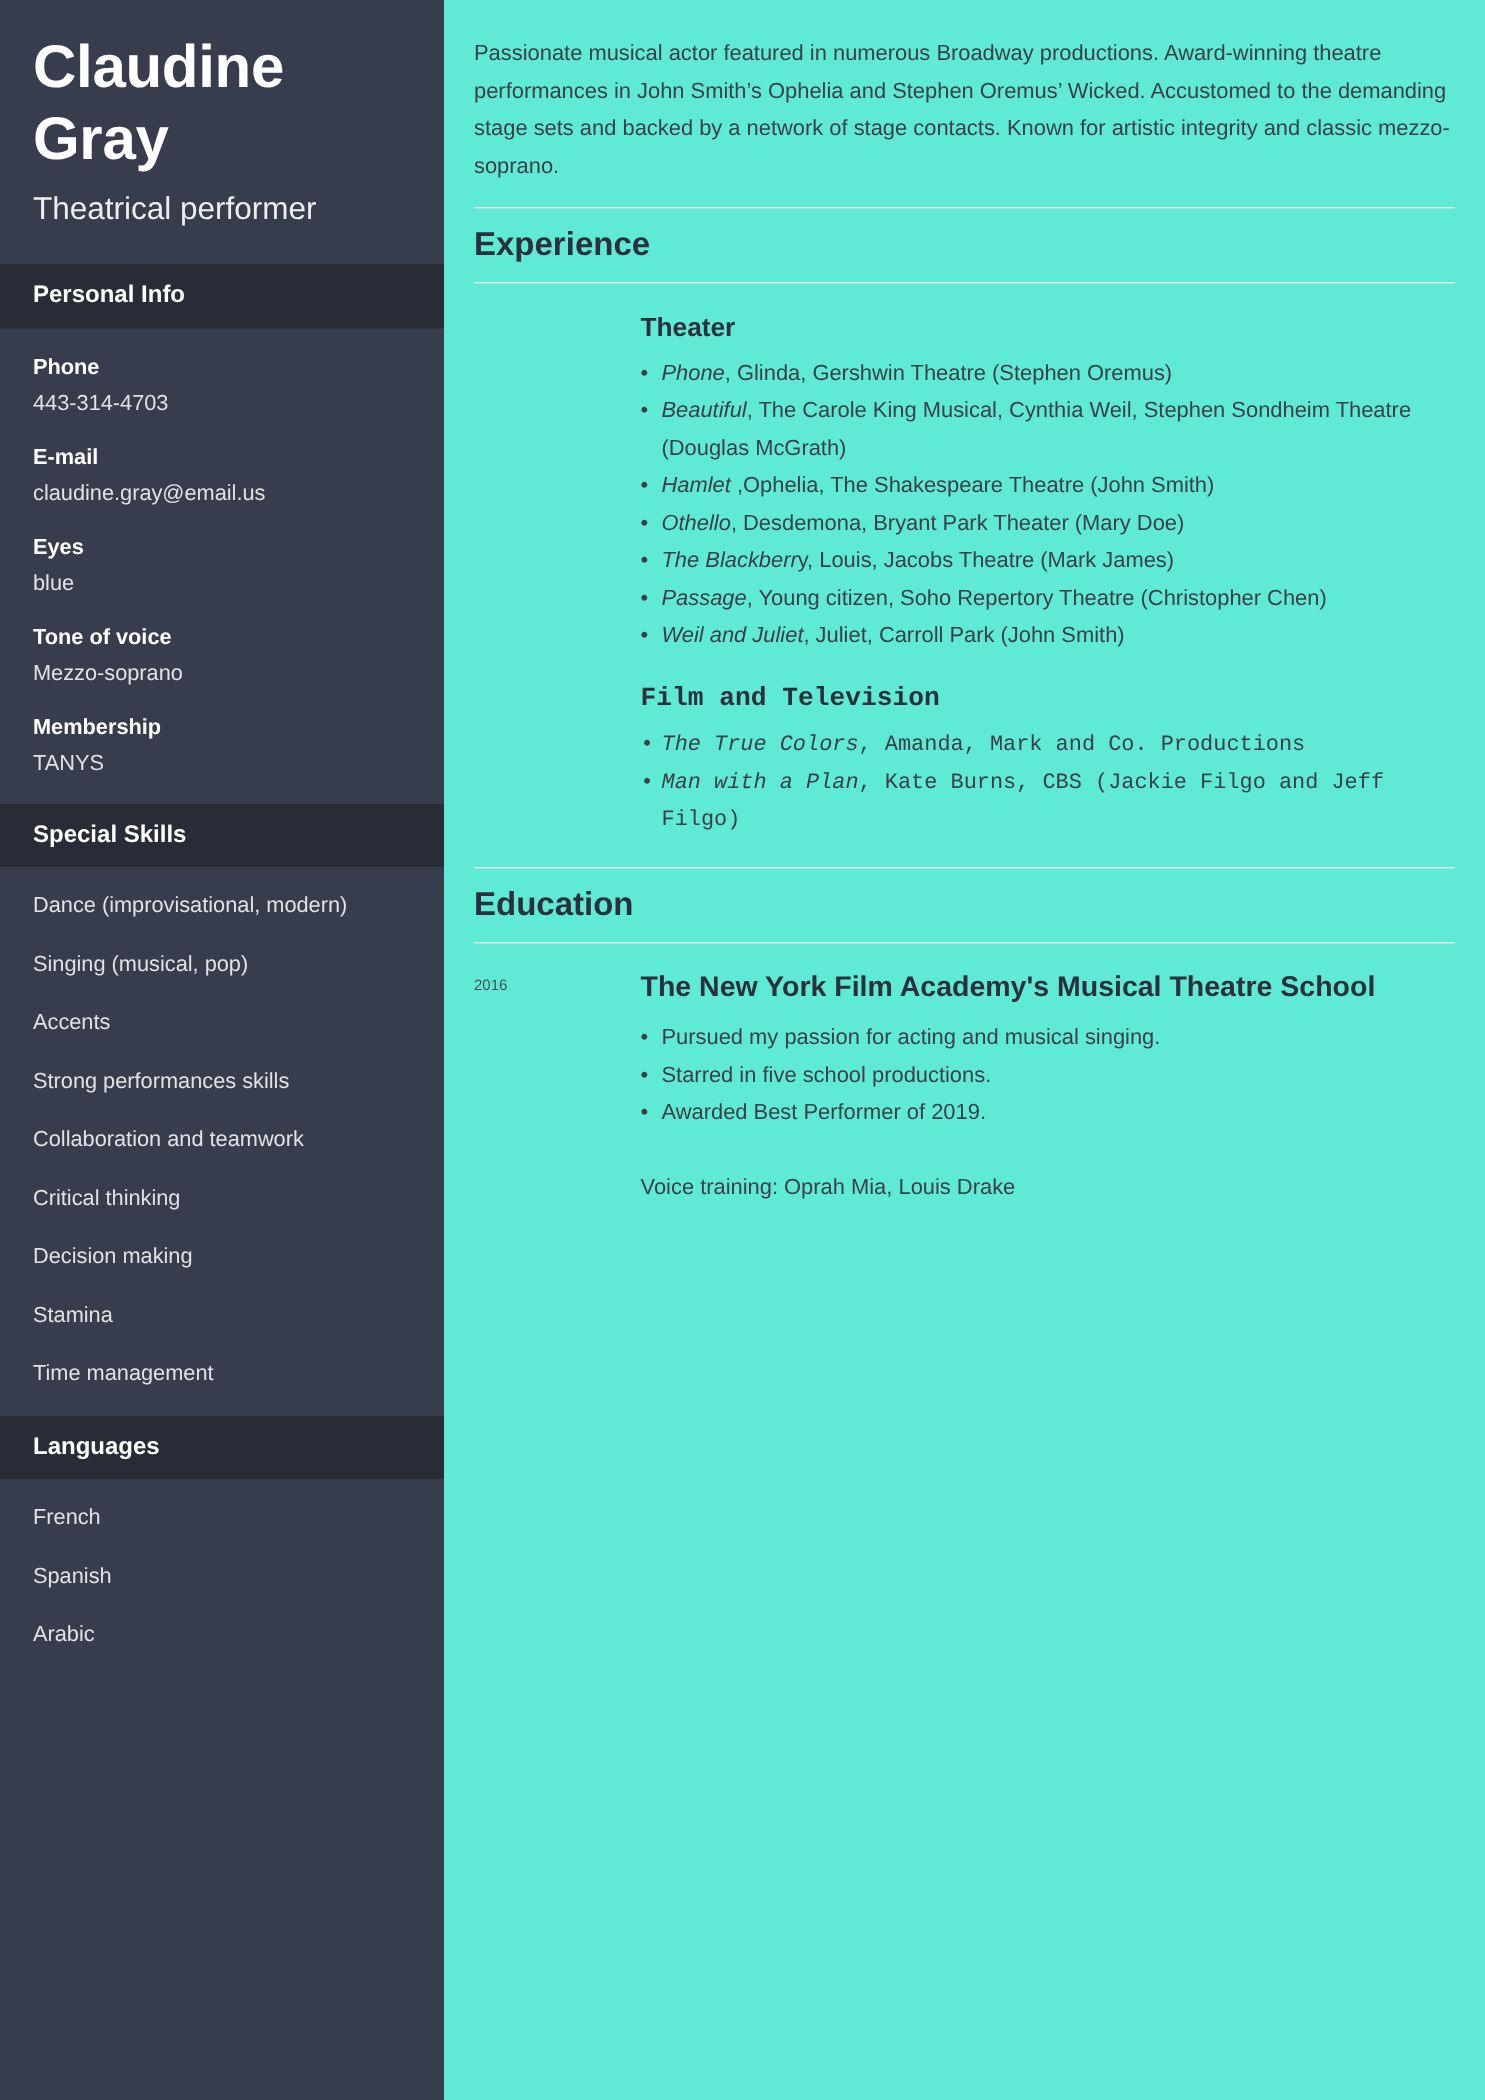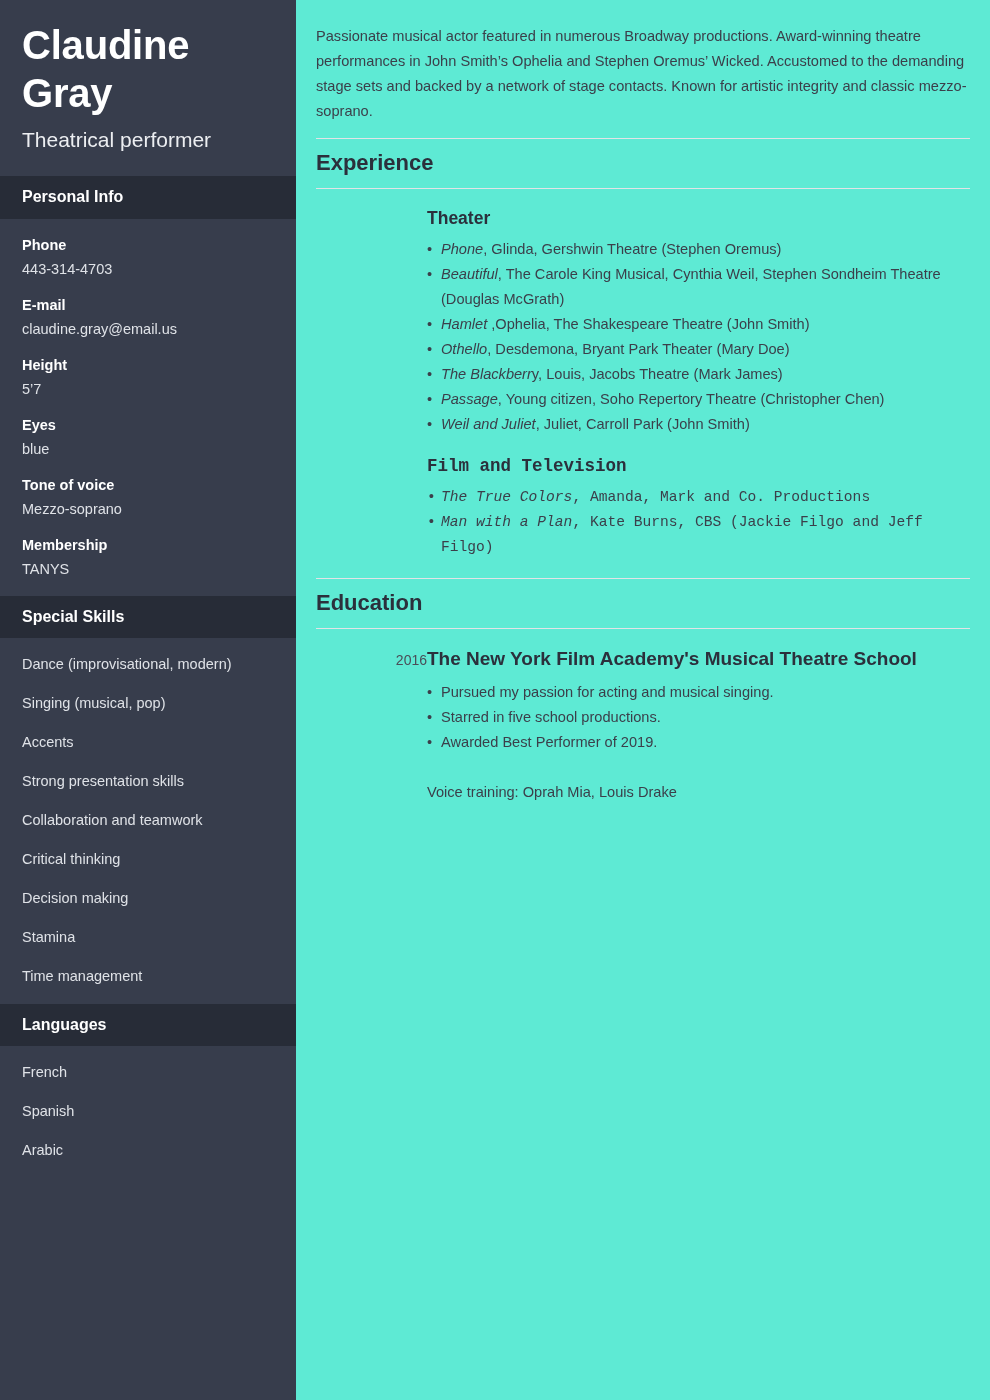--- a/index.html
+++ b/index.html
@@ -89,25 +89,24 @@
     font-size: 22px;
     font-weight: bold;
     line-height: 1.25;
     color: #2b303c;
     margin: 0;
     padding: 10px 0 11px 0;
   }
   .entry { display: flex; padding-top: 18px; }
   .entry-date {
     flex: 0 0 111px;
-    font-size: 14px;
+    font-size: 10px;
     line-height: 1.5;
     color: #4a4e58;
     padding-top: 3px;
-    text-align: right;
   }
   .entry-body { flex: 1 1 auto; }
   .job-title {
     font-size: 17.5px;
     font-weight: bold;
     line-height: 1.3;
     color: #2b303c;
     margin: 0 0 7px 0;
   }
   .school-title {
@@ -158,24 +157,20 @@
 
     <div class="side-head">Personal Info</div>
     <div class="side-body">
       <div class="info-block">
         <div class="info-label">Phone</div>
         <div class="info-value">443-314-4703</div>
       </div>
       <div class="info-block">
         <div class="info-label">E-mail</div>
         <div class="info-value">claudine.gray@email.us</div>
-      </div>
-      <div class="info-block">
-        <div class="info-label">Height</div>
-        <div class="info-value">5’7</div>
       </div>
       <div class="info-block">
         <div class="info-label">Eyes</div>
         <div class="info-value">blue</div>
       </div>
       <div class="info-block">
         <div class="info-label">Tone of voice</div>
         <div class="info-value">Mezzo-soprano</div>
       </div>
       <div class="info-block">
@@ -183,21 +178,21 @@
         <div class="info-value">TANYS</div>
       </div>
     </div>
 
     <div class="side-head">Special Skills</div>
     <div class="side-body">
       <ul class="plain-list">
         <li>Dance (improvisational, modern)</li>
         <li>Singing (musical, pop)</li>
         <li>Accents</li>
-        <li>Strong presentation skills</li>
+        <li>Strong performances skills</li>
         <li>Collaboration and teamwork</li>
         <li>Critical thinking</li>
         <li>Decision making</li>
         <li>Stamina</li>
         <li>Time management</li>
       </ul>
     </div>
 
     <div class="side-head">Languages</div>
     <div class="side-body">

